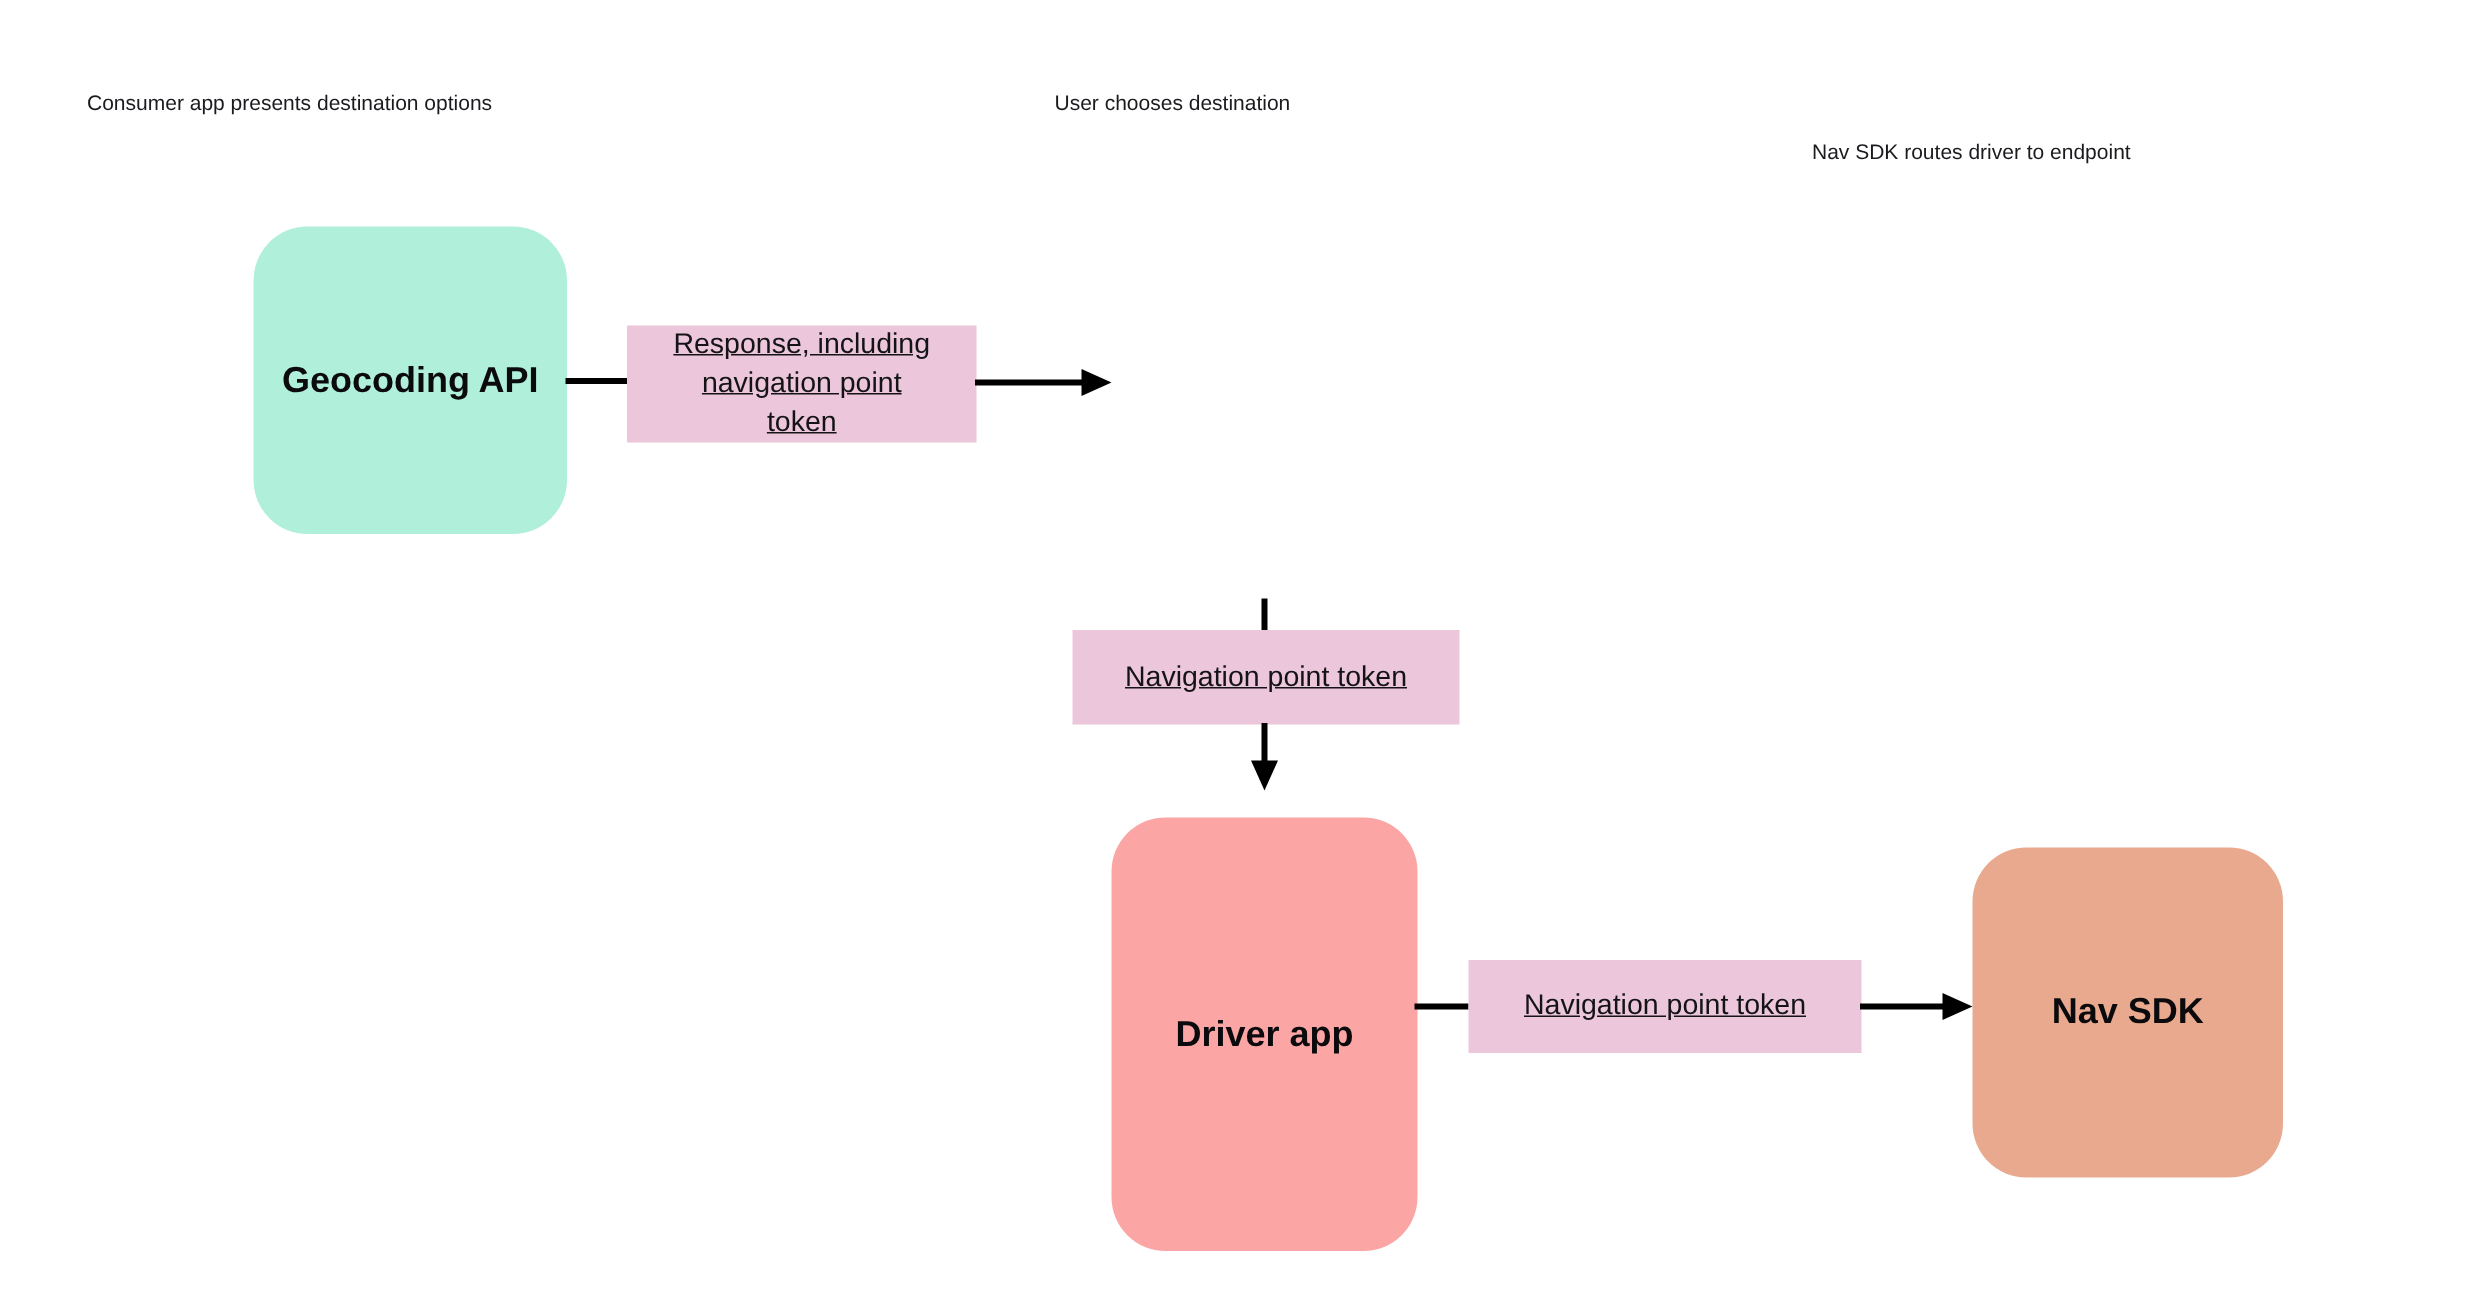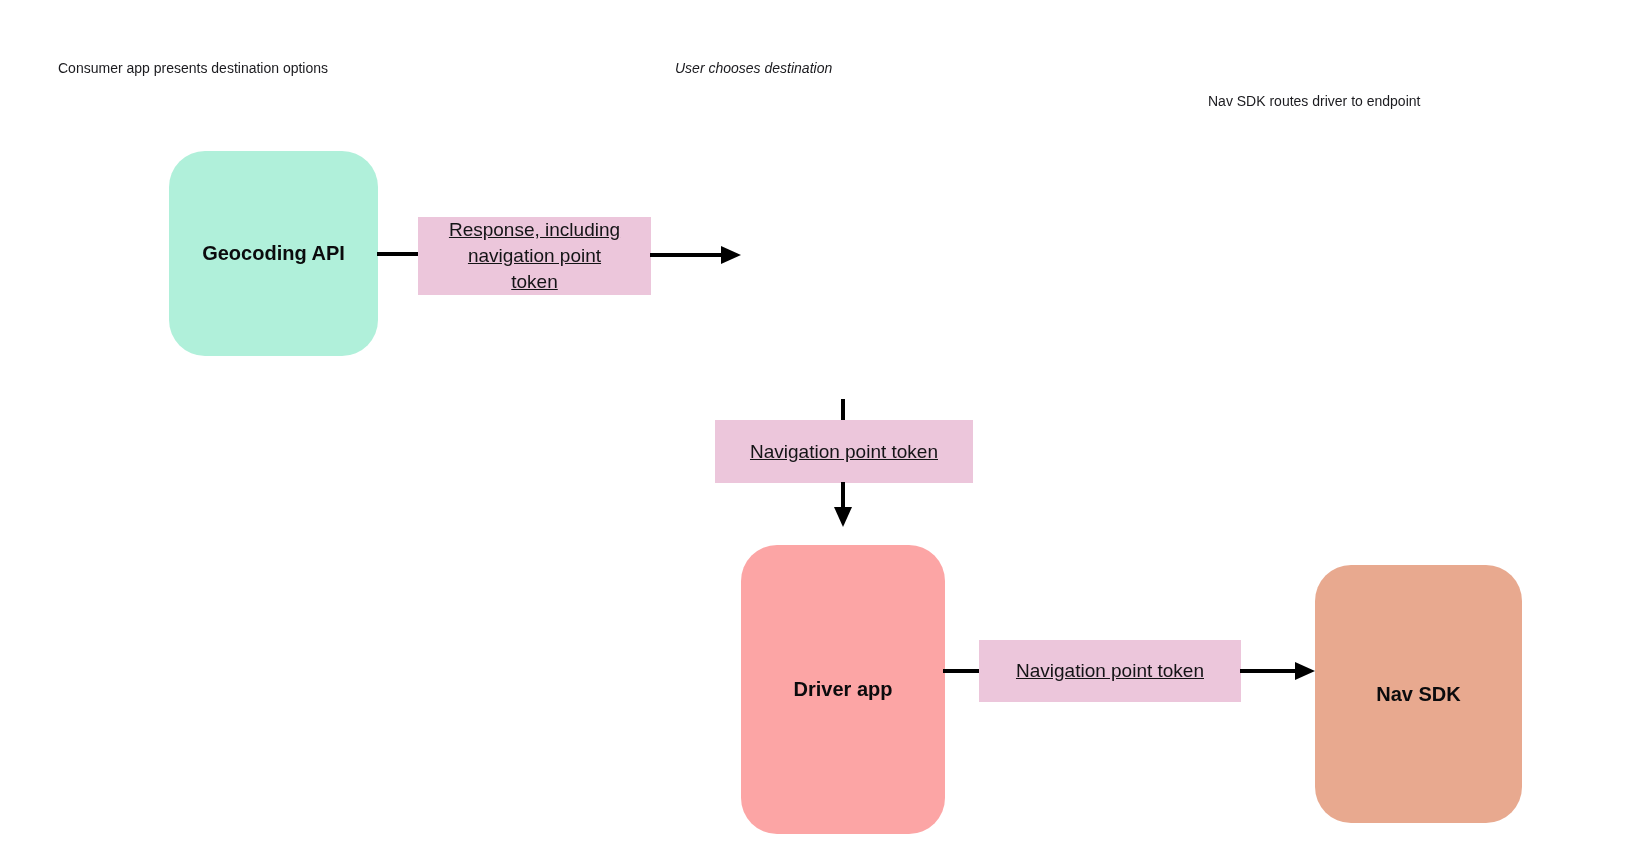--- a/index.html
+++ b/index.html
@@ -14,40 +14,40 @@
   }
   .col-title {
     position: absolute;
     top: 56px;
     font-size: 14px;
     line-height: 25px;
     white-space: nowrap;
     color: #1b1b1f;
   }
   .col-title-1 { left: 58px; }
-  .col-title-2 { left: 675px; font-style: italic; }
+  .col-title-2 { left: 703px; }
   .col-title-3 { left: 1208px; margin-top: 33px; }
 
   .node {
     position: absolute;
     border-radius: 36px;
     display: flex;
     align-items: center;
     justify-content: center;
   }
   .node-label {
-    font-size: 20px;
+    font-size: 24px;
     font-weight: 700;
     color: #0b0b0d;
     white-space: nowrap;
   }
   .node-geocoding { left: 169px; top: 151px; width: 209px; height: 205px; }
   .node-consumer  { left: 741px; top: 113px; width: 205px; height: 288px; }
   .node-driver    { left: 741px; top: 526px; width: 204px; height: 289px; }
-  .node-navsdk    { left: 1315px; top: 565px; width: 207px; height: 258px; }
+  .node-navsdk    { left: 1315px; top: 565px; width: 207px; height: 220px; }
 
   .edge-label {
     position: absolute;
     display: flex;
     align-items: center;
     justify-content: center;
     text-align: center;
     font-size: 19px;
     color: #141416;
     text-decoration: underline;

